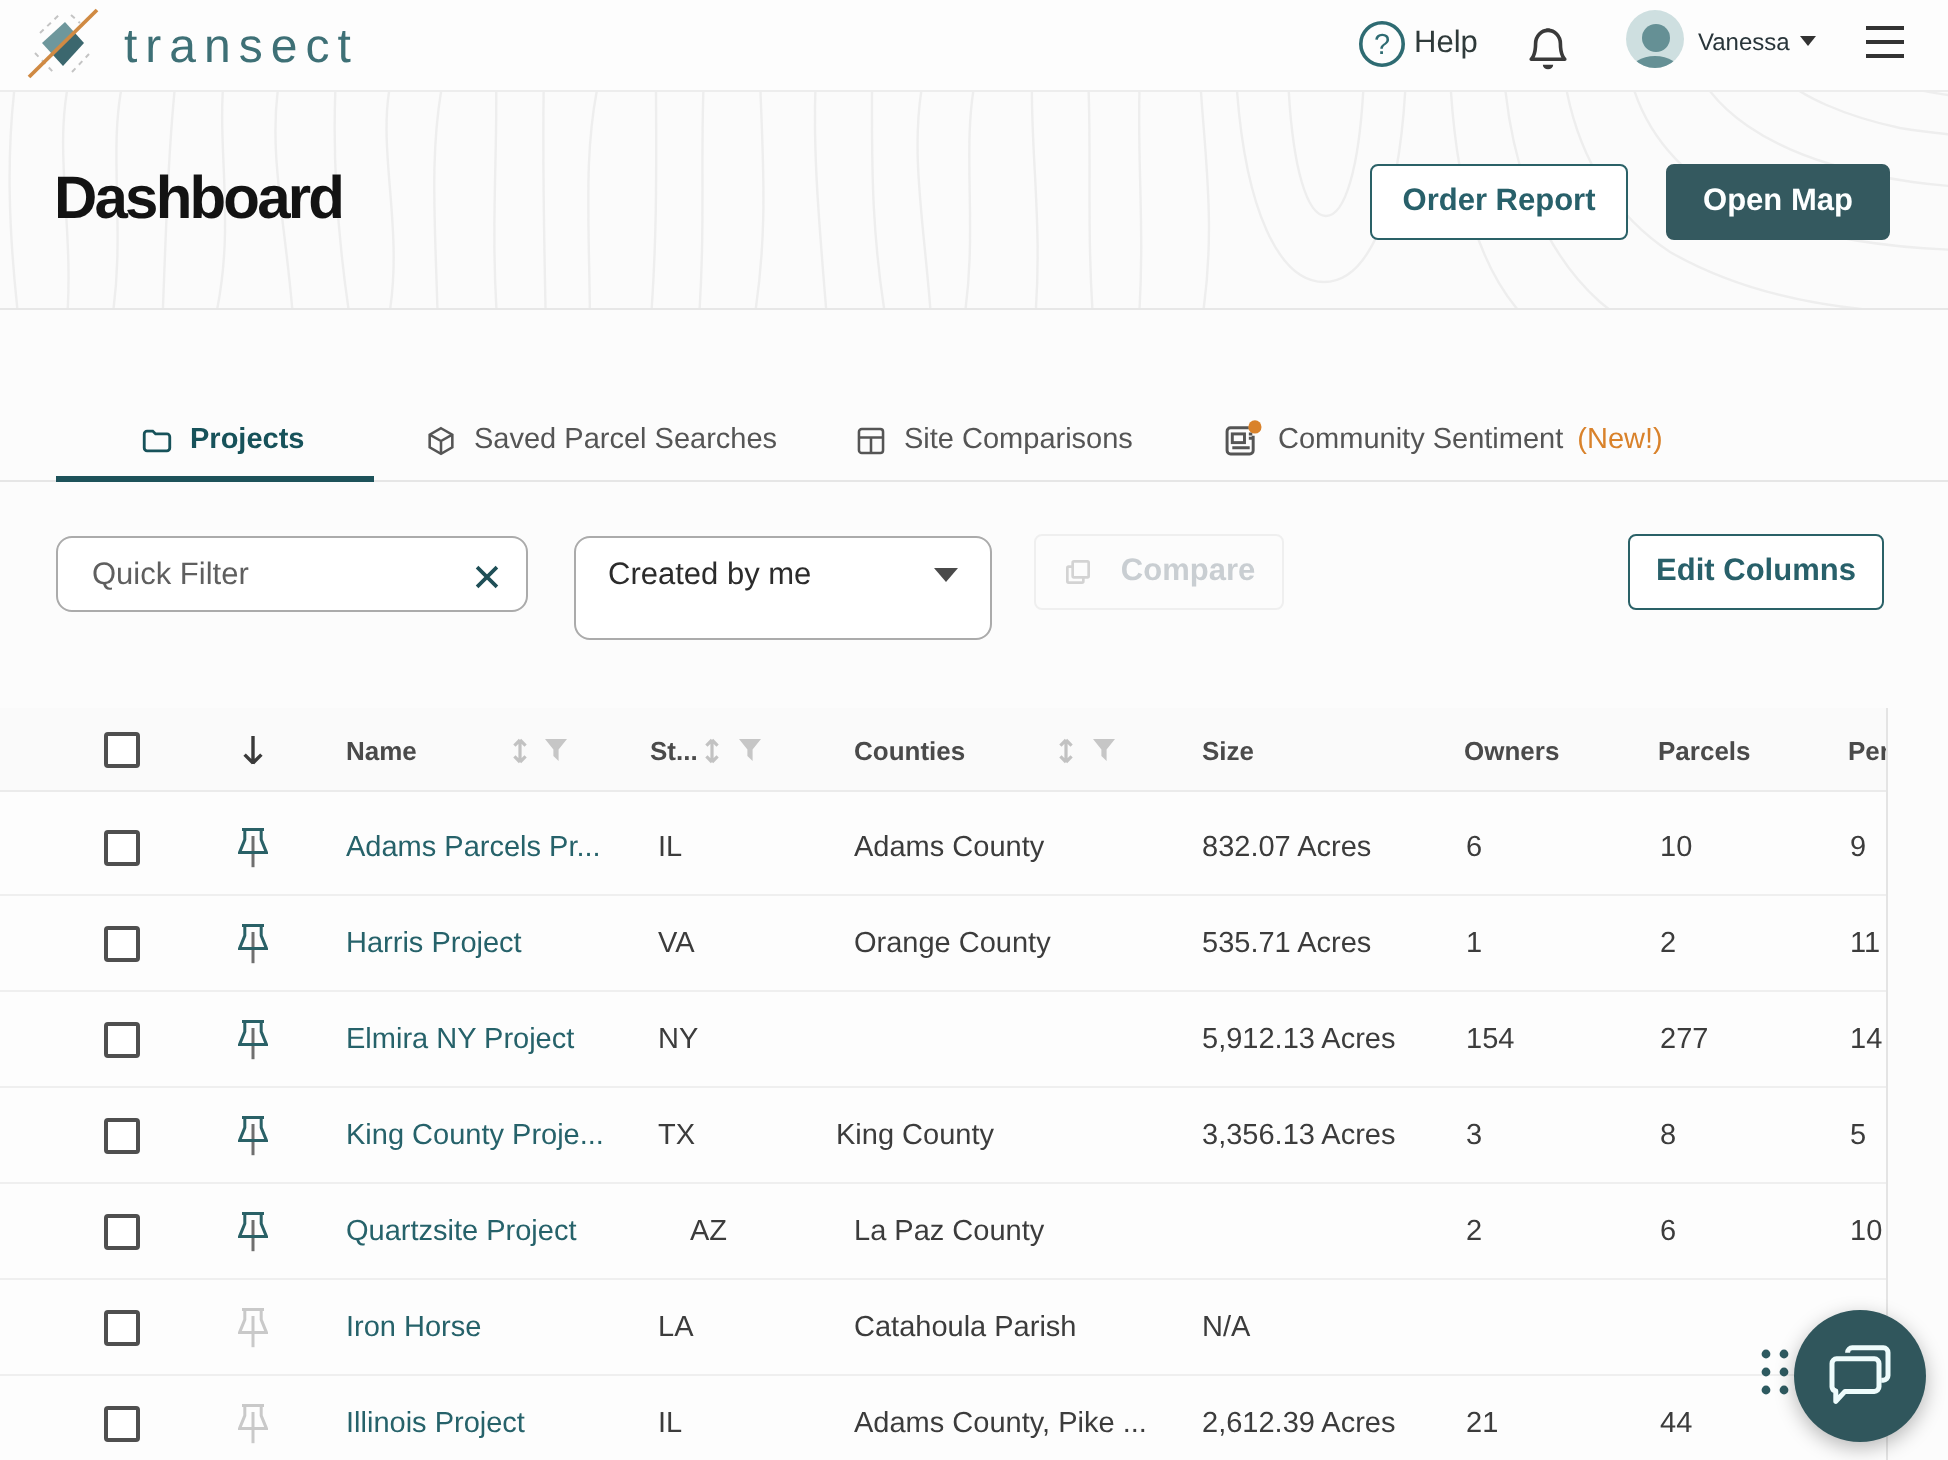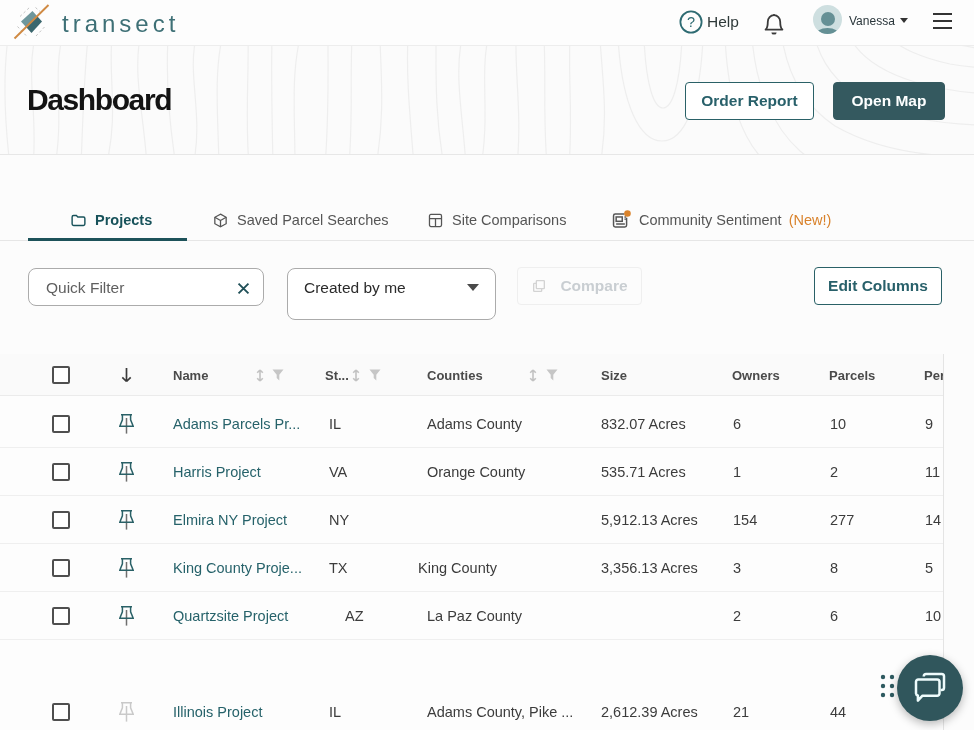--- a/index.html
+++ b/index.html
@@ -323,20 +323,40 @@
       </div>
     <div class="cell" style="left:173px;">
         <a class="pname" href="#">Quartzsite Project</a>
       </div>
     <div class="cell" style="left:329px;margin-left:16px;">AZ</div>
     <div class="cell" style="left:427px;">La Paz County</div>
     <div class="cell" style="left:733px;">2</div>
     <div class="cell" style="left:830px;">6</div>
     <div class="cell" style="left:925px;">10</div>
     </div>
+    <div class="row" style="top: 286px;">
+    <div class="cell" style="left:52px;">
+        <div class="cb"></div>
+      </div>
+    <div class="cell" style="left:119px;">
+        <svg width="15" height="21" viewBox="0 0 15 21" fill="none" stroke-width="1.5">
+          <path stroke="#c9c9c9" d="M7.5 4V19.6"></path>
+          <path stroke="#c9c9c9" d="M2 0.8H13M3.4 0.8v5L0.8 12.2h13.4L11.6 5.8V0.8"></path>
+        </svg>
+      </div>
+    <div class="cell" style="left:173px;">
+        <a class="pname" href="#">Iron Horse</a>
+      </div>
+    <div class="cell" style="left:329px;">LA</div>
+    <div class="cell" style="left:427px;">Catahoula Parish</div>
+    <div class="cell" style="left:601px;">N/A</div>
+    <div class="cell" style="left:733px;"></div>
+    <div class="cell" style="left:830px;"></div>
+    <div class="cell" style="left:925px;"></div>
+    </div>
     <div class="row" style="top: 334px;">
     <div class="cell" style="left:52px;">
         <div class="cb"></div>
       </div>
     <div class="cell" style="left:119px;">
         <svg width="15" height="21" viewBox="0 0 15 21" fill="none" stroke-width="1.5">
           <path stroke="#c9c9c9" d="M7.5 4V19.6"></path>
           <path stroke="#c9c9c9" d="M2 0.8H13M3.4 0.8v5L0.8 12.2h13.4L11.6 5.8V0.8"></path>
         </svg>
       </div>

